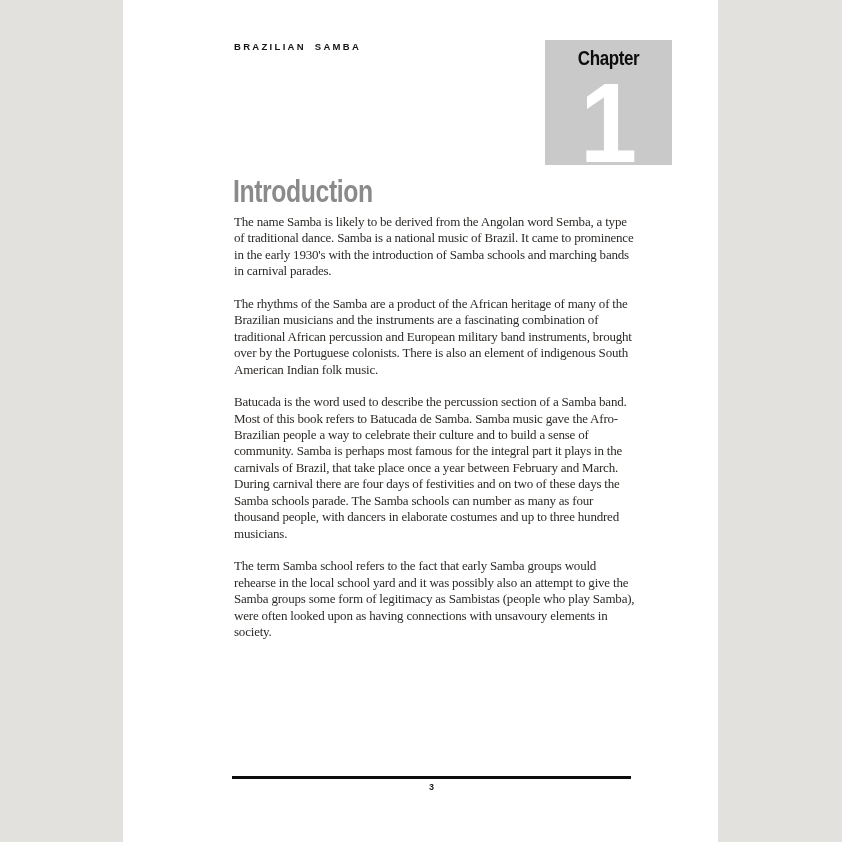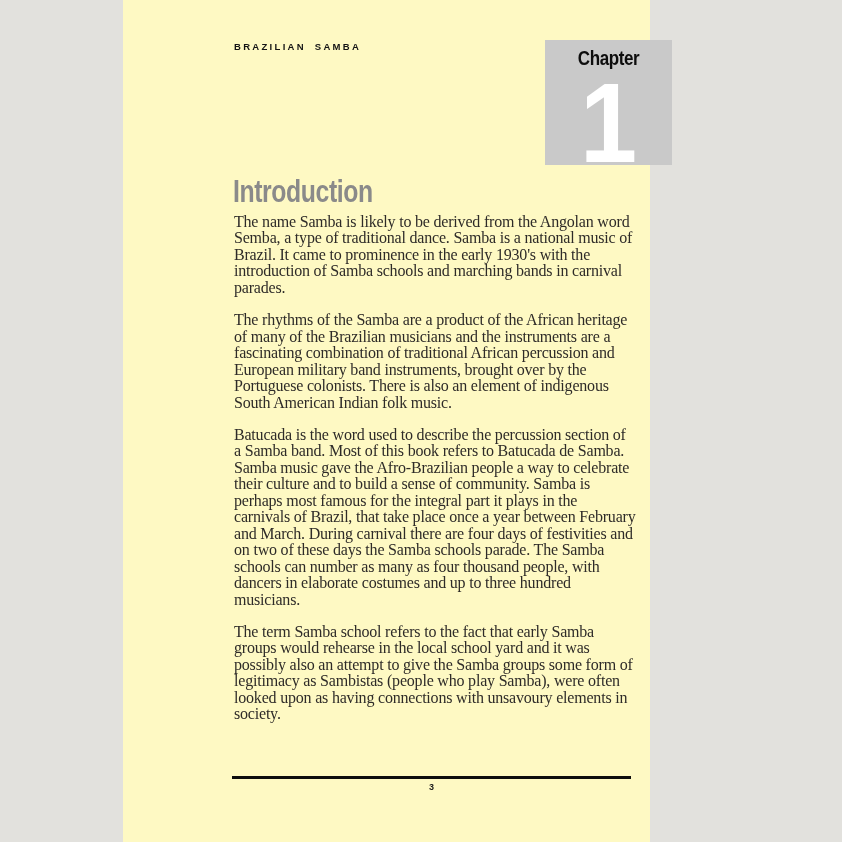--- a/index.html
+++ b/index.html
@@ -15,23 +15,23 @@
     font-family: "Liberation Sans", sans-serif;
   }
   .canvas {
     position: absolute;
     inset: 0;
   }
   .page {
     position: absolute;
     left: 123px;
     top: 0;
-    width: 527px;
+    width: 595px;
     height: 842px;
-    background: #fef9c3;
+    background: #ffffff;
   }
   .running-header {
     position: absolute;
     left: 111px;
     top: 41px;
     font-family: "Liberation Sans", sans-serif;
     font-size: 9.5px;
     font-weight: bold;
     color: #141414;
     letter-spacing: 2.3px;
@@ -88,21 +88,21 @@
     transform: scaleX(0.8);
     transform-origin: left top;
     white-space: nowrap;
   }
   .body-text {
     position: absolute;
     left: 111px;
     top: 214px;
     width: 402px;
     font-family: "Liberation Serif", "DejaVu Serif", serif;
-    font-size: 16px;
+    font-size: 13px;
     line-height: 16.45px;
     letter-spacing: -0.2px;
     color: #2e2b28;
     text-align: left;
   }
   .body-text p {
     margin: 0 0 16px 0;
     padding: 0;
   }
   .footer-rule {

